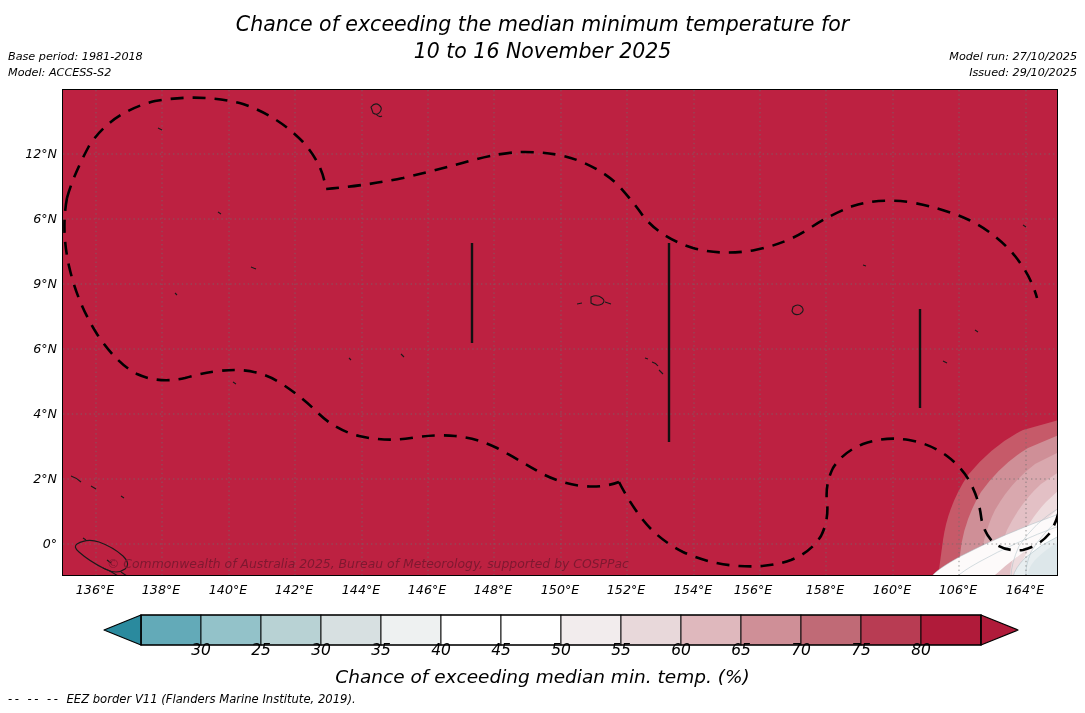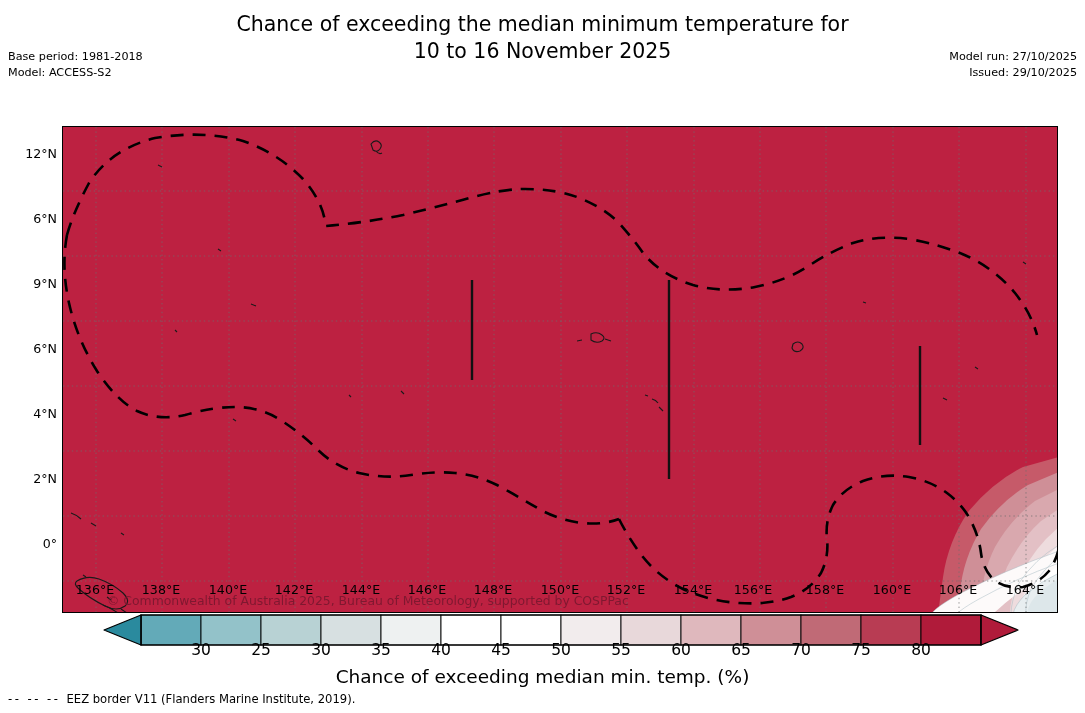--- a/index.html
+++ b/index.html
@@ -8,20 +8,21 @@
     width: 1085px; height: 713px;
     background: #ffffff;
     font-family: "DejaVu Sans", sans-serif;
     overflow: hidden;
   }
   #page {
     position: relative;
     width: 1085px;
     height: 600px;
     background: #ffffff;
+    font-style: italic;
   }
 
   
   .title {
     position: absolute;
     left: 0; top: 11px;
     width: 1085px;
     text-align: center;
     font-size: 20.5px;
     color: #000;
@@ -46,21 +47,20 @@
   }
 
   
   #plot {
     position: absolute;
     left: 62px; top: 89px;
     width: 996px; height: 487px;
     border: 1.1px solid #000;
     overflow: hidden;
     background: #fef9c3;
-    margin-top: 37px;
   }
   #plot svg { display: block; }
   .ylab {
     position: absolute;
     width: 57px;
     text-align: right;
     font-size: 12.6px;
     color: #000;
     transform: translateY(-50%);
   }

